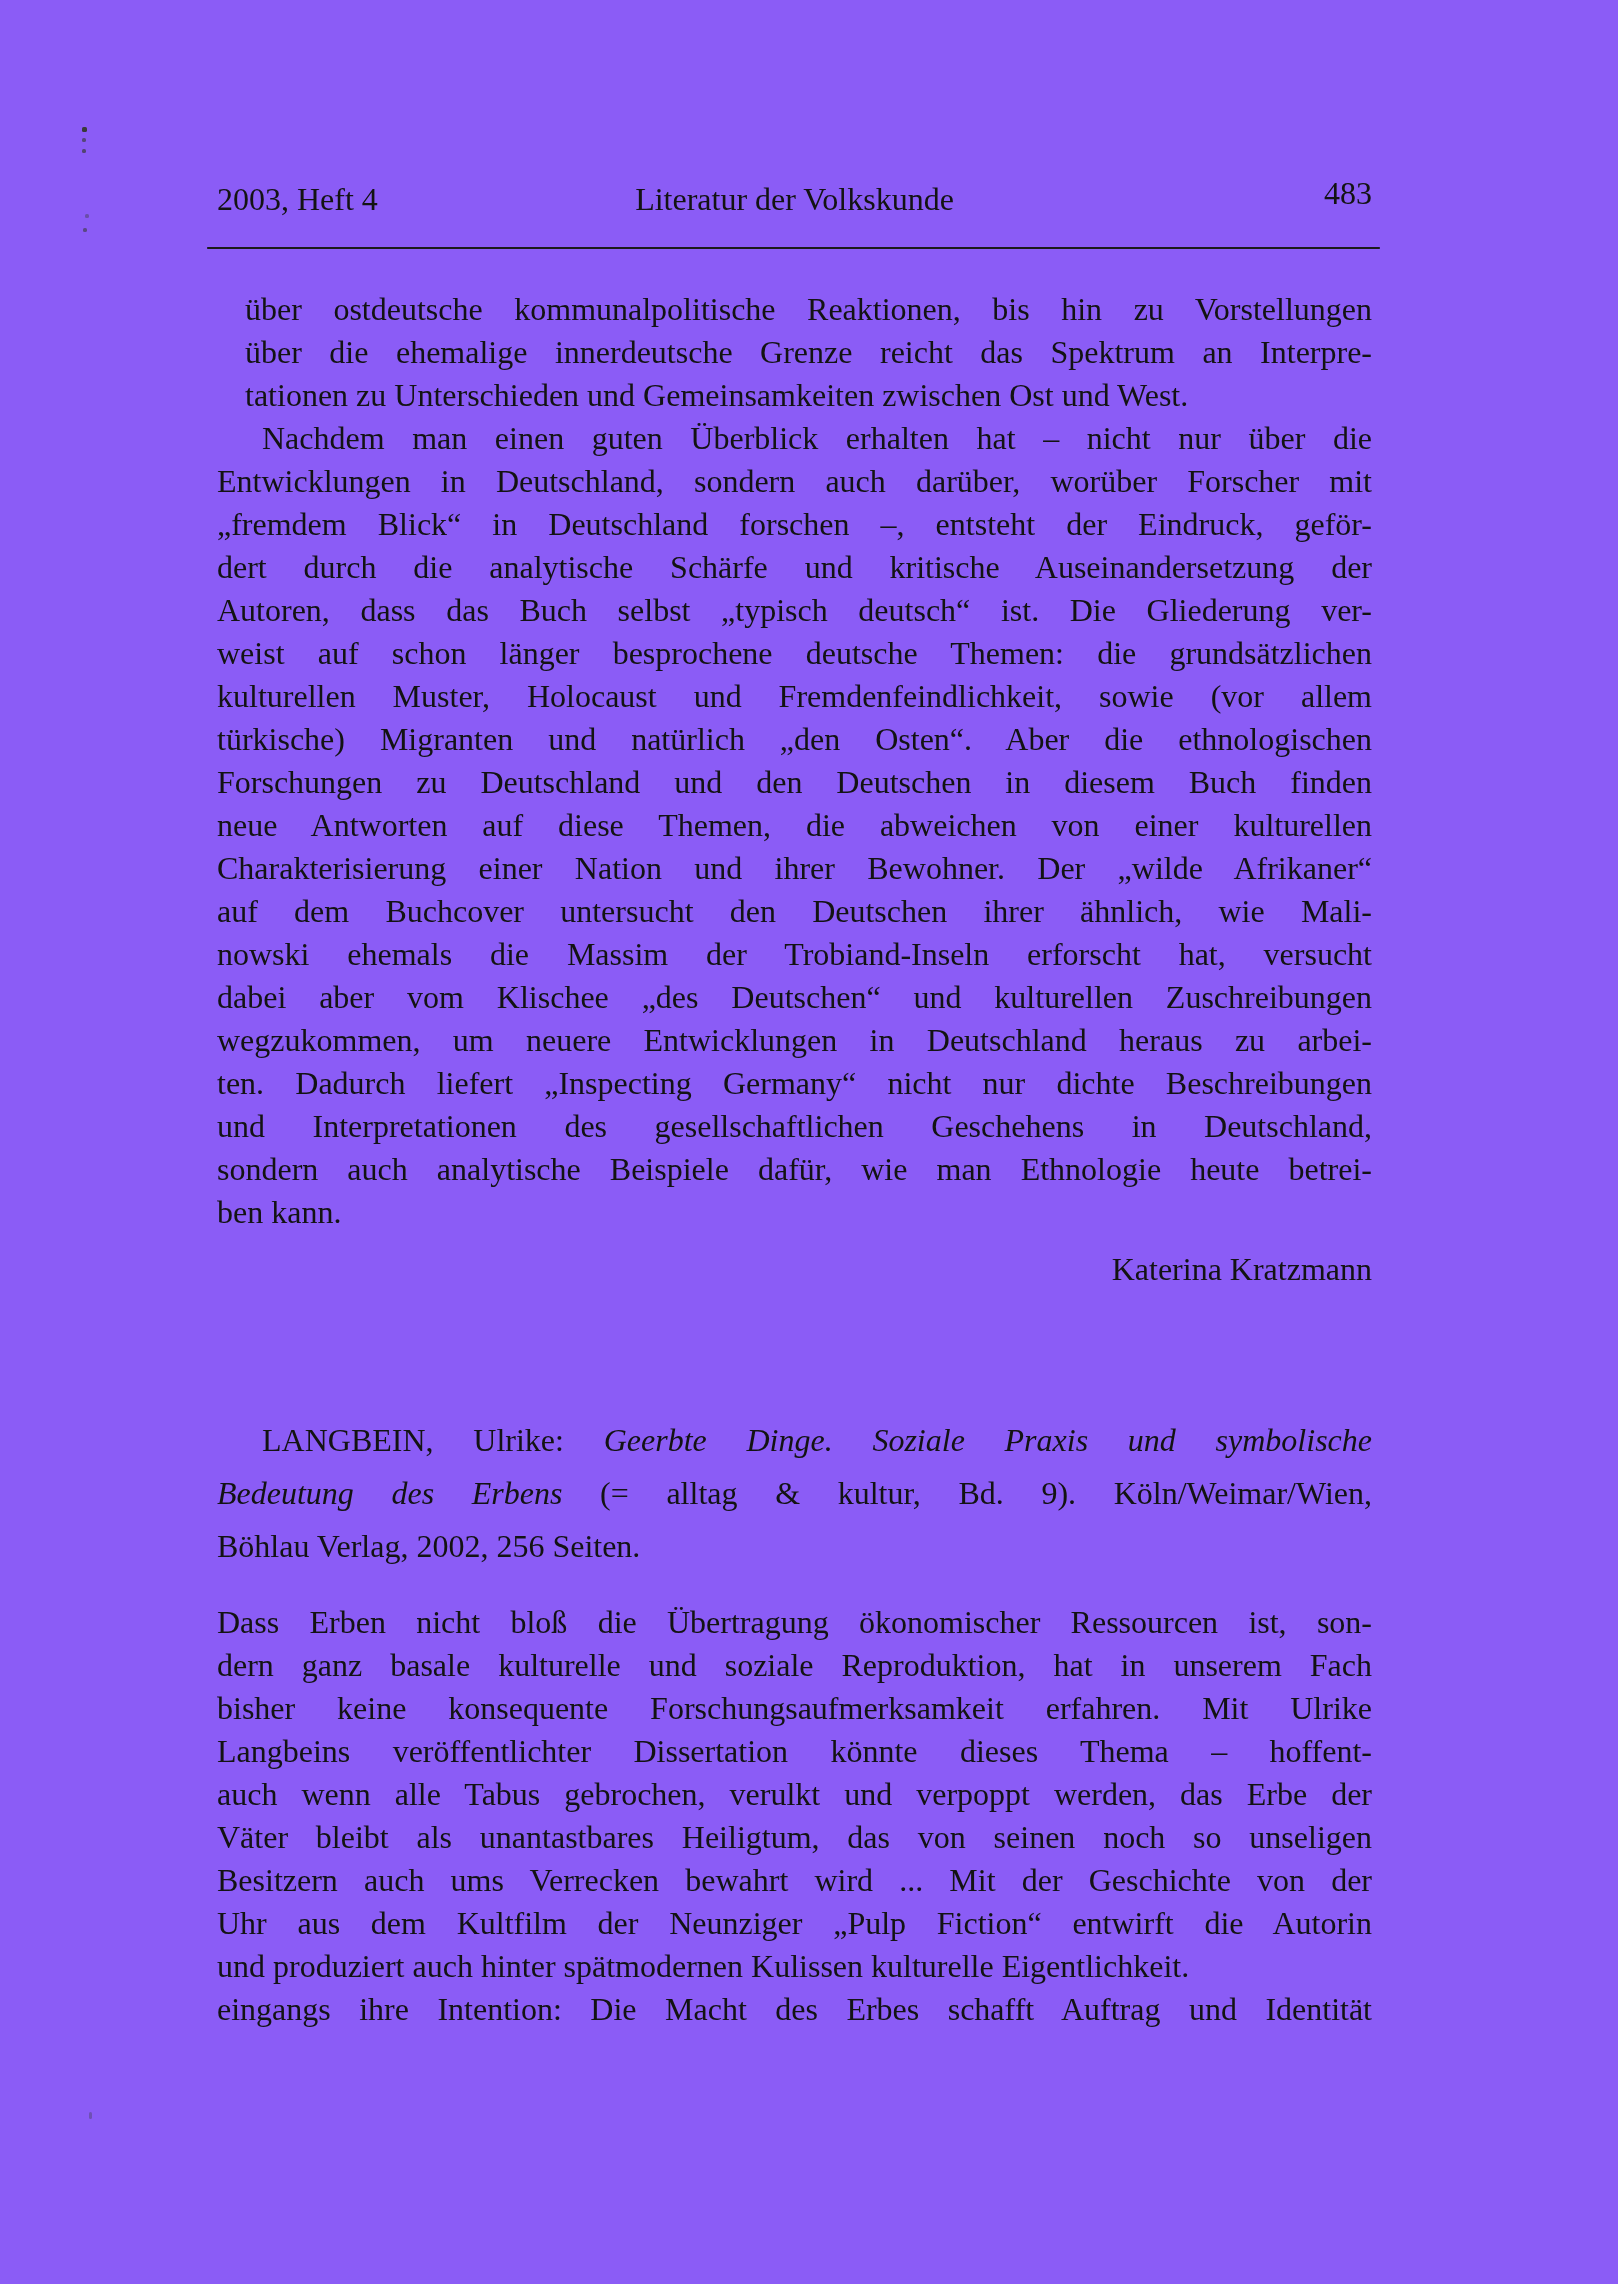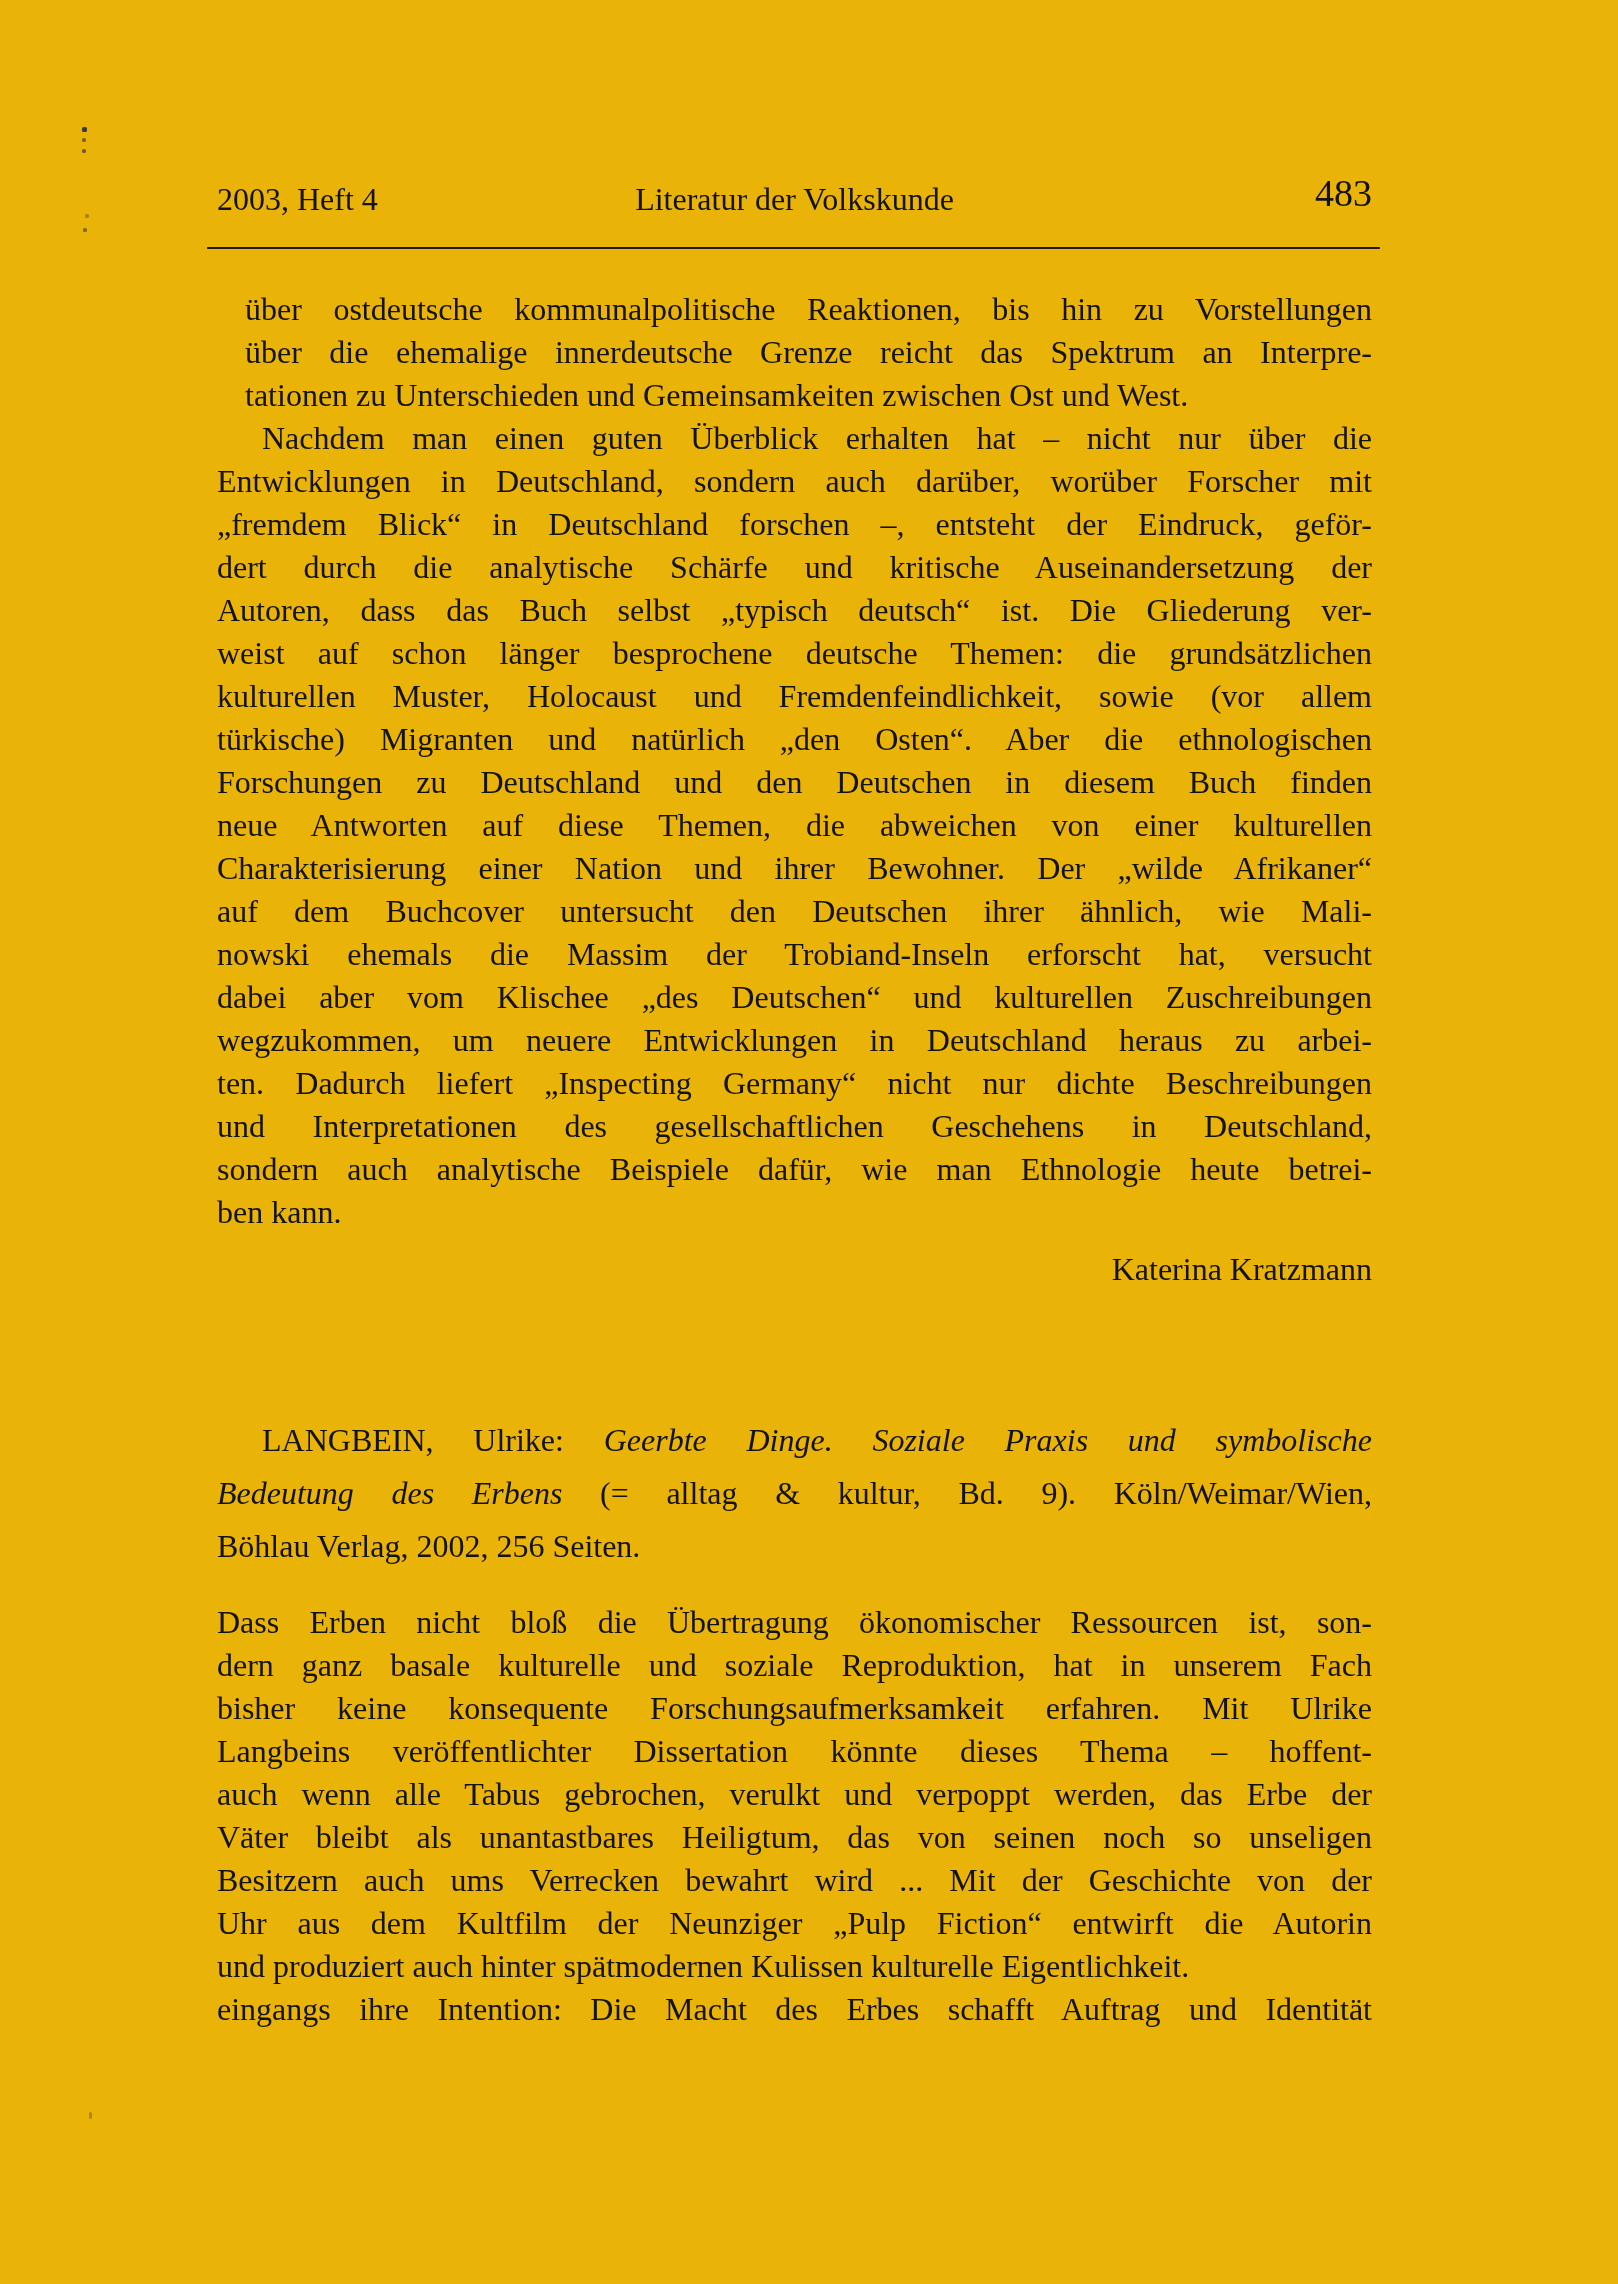--- a/index.html
+++ b/index.html
@@ -4,41 +4,41 @@
 <style>
   html, body {
     margin: 0;
     padding: 0;
     background: #ffffff;
   }
   .page {
     position: relative;
     width: 1619px;
     height: 2284px;
-    background: #eab308;
+    background: #8b5cf6;
     color: #131313;
     font-family: "Liberation Serif", "DejaVu Serif", serif;
     overflow: hidden;
   }
   .column {
     position: absolute;
     left: 217px;
     top: 180px;
     width: 1155px;
   }
   
   .header {
     position: relative;
     height: 39px;
     font-size: 32px;
     line-height: 39px;
   }
   .issue   { position: absolute; left: 0; top: 0; }
   .running { position: absolute; left: 0; right: 0; text-align: center; }
-  .pagenum { position: absolute; right: 0; top: -5.7px; font-size: 38px; }
+  .pagenum { position: absolute; right: 0; top: -5.7px; font-size: 32px; }
   .rule {
     margin: 27.5px -8px 0 -10.5px;
     height: 2.4px;
     background: #1b1b1b;
     border-radius: 0.8px;
   }
   
   .body-text {
     font-size: 32px;
     line-height: 43px;

